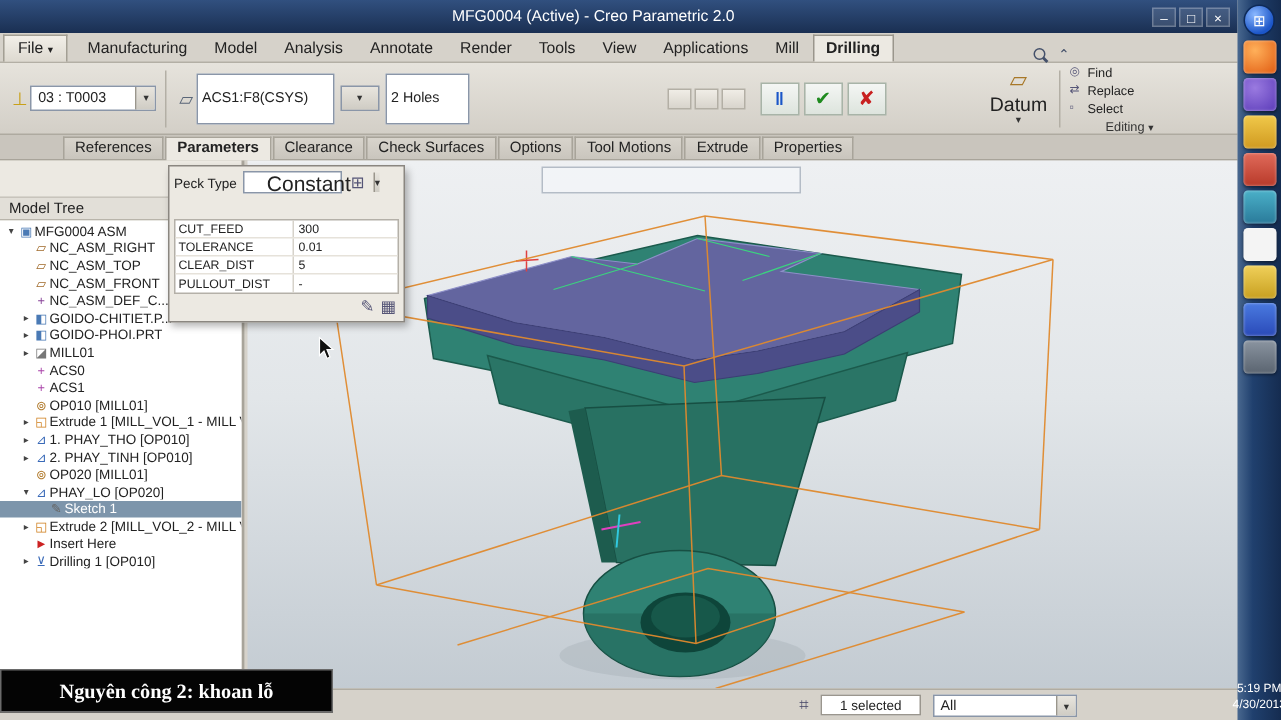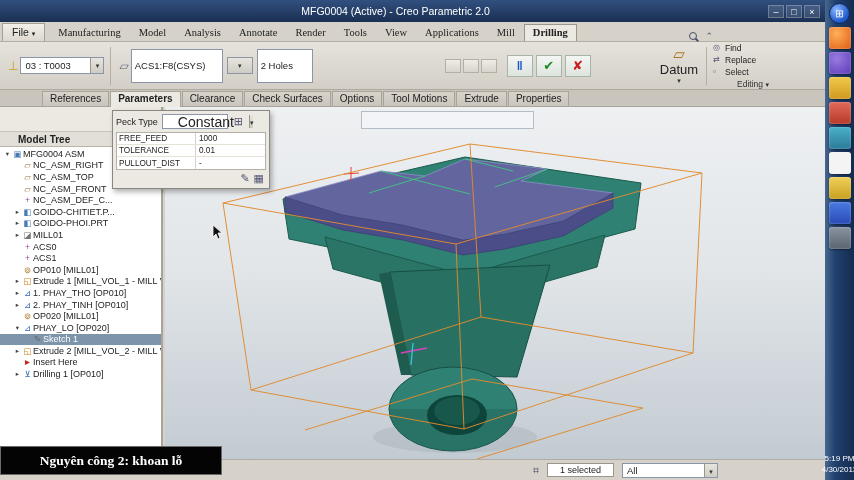--- a/index.html
+++ b/index.html
@@ -66,21 +66,21 @@
     border-bottom:1px solid #a8a49a; display:flex; align-items:flex-end; padding-left:42px; }
   .dtab { font-size:10px; padding:1px 7px 2px; border:1px solid #a8a49a; border-bottom:none;
     background:linear-gradient(#d8d4cc,#c9c5bd); margin-right:1px; }
   .dtab.active { background:#ece9e2; font-weight:bold; position:relative; top:1px; padding-bottom:3px; }
 
   
   .treepanel { position:absolute; left:0; top:107px; width:163px; bottom:21px;
     background:#ece9e2; border-right:2px solid #a8a49a; display:flex; flex-direction:column; }
   .treebar { height:24px; display:flex; align-items:center; gap:4px; padding:0 5px; }
   .treebar span { font-size:11px; }
-  .treehead { height:16px; font-size:10px; font-weight:bold; padding-left:18px;
+  .treehead { height:16px; font-size:10px; font-weight:normal; padding-left:6px;
     background:#e2dfd8; border-top:1px solid #c8c4bc; border-bottom:1px solid #b8b4aa; line-height:15px; }
   .treelist { flex:1; background:#fff; overflow:hidden; padding-top:1px; }
   .tree-row { display:flex; align-items:center; height:11.6px; white-space:nowrap; }
   .tree-row .tw { width:9px; font-size:6.5px; color:#444; text-align:center; flex:none; }
   .tree-row .ti { width:11px; font-size:8.5px; text-align:center; flex:none; }
   .tree-row .tl { font-size:9px; overflow:hidden; text-overflow:clip; }
   .tree-row.selected { background:#7d95ab; }
   .tree-row.selected .tl { color:#fff; }
 
   
@@ -88,21 +88,21 @@
     background:linear-gradient(180deg,#eef0f2 0%,#e2e6e9 45%,#c3cbd2 100%); overflow:hidden; }
   .gfxbar { position:absolute; left:196px; top:4px; display:flex; gap:1px;
     background:rgba(242,245,247,.88); border:1px solid #b4bcc6; padding:1px; }
   .gfxbtn { width:16px; height:14px; font-size:9px; color:#456; display:flex;
     align-items:center; justify-content:center; border:1px solid transparent; }
   .modelsvg { position:absolute; inset:0; width:100%; height:100%; }
 
   
   .params { position:absolute; left:112px; top:110px; width:158px; z-index:30;
     background:#ece9e2; border:1px solid #8a8680; box-shadow:2px 3px 5px rgba(0,0,0,.3); padding:3px; }
-  .phead { display:flex; align-items:center; gap:4px; margin-bottom:3px; }
+  .phead { display:flex; align-items:center; gap:4px; margin-bottom:17px; }
   .phead .plabel { font-size:9px; }
   .phead .combo { width:66px; height:15px; }
   .phead .combo .val { font-size:14px; padding:0 15px; }
   .phead .gic { font-size:11px; color:#557; margin-left:2px; }
   .ptable { border:1px solid #b4b0a8; background:#fff; }
   .prow { display:flex; height:12px; border-bottom:1px solid #e6e2da; align-items:center; }
   .prow:last-child { border-bottom:none; }
   .prow .pn { width:78px; font-size:8.2px; padding-left:2px; flex:none; overflow:hidden; white-space:nowrap; }
   .prow .pv { flex:1; font-size:8.2px; padding-left:3px; border-left:1px solid #d6d2ca;
     align-self:stretch; display:flex; align-items:center; }
@@ -159,21 +159,21 @@
       <span>□</span>
       <span>×</span>
     </div>
   </div>
 
   <div class="menubar">
     <span class="filebtn">
       <span>File</span>
       <span style="font-size:7px;">▾</span>
     </span>
-    <span id="menu-tabs" style="display:flex;font-family:Liberation Serif, serif;">
+    <span id="menu-tabs" style="display:flex;">
         <span class="mtab"><span>Manufacturing</span></span>
         <span class="mtab"><span>Model</span></span>
         <span class="mtab"><span>Analysis</span></span>
         <span class="mtab"><span>Annotate</span></span>
         <span class="mtab"><span>Render</span></span>
         <span class="mtab"><span>Tools</span></span>
         <span class="mtab"><span>View</span></span>
         <span class="mtab"><span>Applications</span></span>
         <span class="mtab"><span>Mill</span></span>
         <span class="mtab active"><span>Drilling</span></span>
@@ -426,26 +426,30 @@
     <div class="phead">
       <span class="plabel">Peck Type</span>
       <span class="combo">
         <span class="val">Constant</span>
         <span class="cbtn">▾</span>
       </span>
       <span class="gic">⊞</span>
     </div>
     <div class="ptable" id="param-rows">
         <div class="prow">
-    <span class="pn">FREE_FEED</span>
-    <span class="pv">1000</span>
+    <span class="pn">CUT_FEED</span>
+    <span class="pv">300</span>
   </div>
         <div class="prow">
     <span class="pn">TOLERANCE</span>
     <span class="pv">0.01</span>
+  </div>
+        <div class="prow">
+    <span class="pn">CLEAR_DIST</span>
+    <span class="pv">5</span>
   </div>
         <div class="prow">
     <span class="pn">PULLOUT_DIST</span>
     <span class="pv">-</span>
   </div>
       </div>
     <div class="pfoot">
       <span>✎</span>
       <span>▦</span>
     </div>

